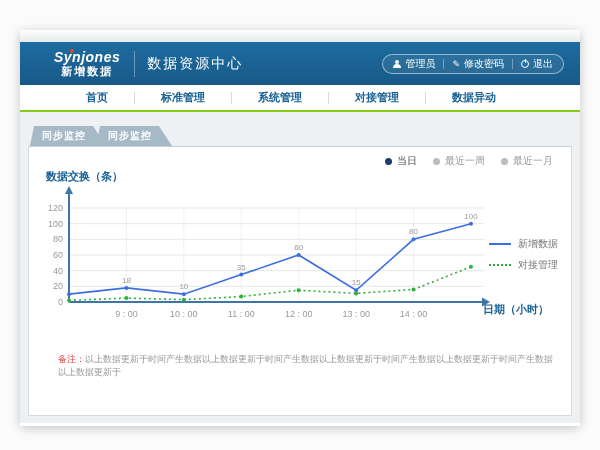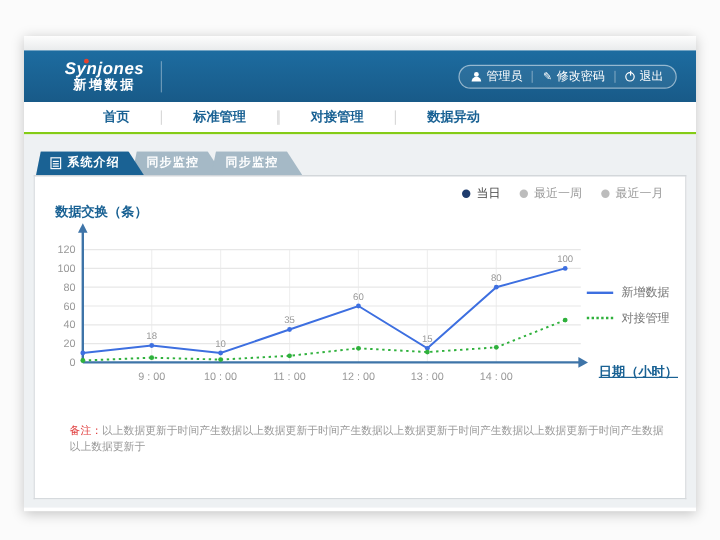--- a/index.html
+++ b/index.html
@@ -51,21 +51,21 @@
   .radio-opt { display:flex; align-items:center; gap:5px; font-size:10px; cursor:pointer; }
   .radio-dot { width:7px; height:7px; border-radius:50%; }
   .radio-opt.selected .radio-dot { background:#1e3c6d; }
   .radio-opt.selected { color:#444; }
   .radio-opt.unselected .radio-dot { background:#bcbcbc; }
   .radio-opt.unselected { color:#999; }
 
   .y-title { position:absolute; left:17px; top:22px; font-size:11px; font-weight:bold; color:#1a6294; }
   .chart { position:absolute; left:5px; top:38px; }
   .chart text { font-family:"Liberation Sans", sans-serif; }
-  .x-title { position:absolute; left:470px; top:155px; font-size:11px; font-weight:bold; color:#1a6294;text-decoration:underline; }
+  .x-title { position:absolute; left:454px; top:155px; font-size:11px; font-weight:bold; color:#1a6294; }
 
   .legend { position:absolute; left:460px; top:86px; }
   .legend-item { display:flex; align-items:center; gap:7px; height:21px; font-size:10px; color:#777; cursor:pointer; }
   .legend-line { width:22px; height:0; }
   .legend-line.solid { border-top:2px solid #3d6fe0; }
   .legend-line.dotted { border-top:2px dotted #2fb13c; }
 
   .note { position:absolute; left:29px; top:206px; right:16px; font-size:9px; color:#999; line-height:1.4; }
   .note-label { color:#e03c3c; }
 </style>
@@ -76,20 +76,21 @@
   <div class="window">
     <div class="win-topstrip"></div>
 
     <div class="header">
       <div class="logo">
         <div class="logo-en">Synjones</div>
         <span class="logo-accent"></span>
         <div class="logo-cn">新增数据</div>
       </div>
       <div class="h-divider"></div>
+      <div class="app-title">数据资源中心</div>
       <div class="user-pill">
         <span class="user-item">
           <span class="icon-user"></span>
           <span>管理员</span>
         </span>
         <span class="pill-div"></span>
         <span class="user-item">
           <span class="icon-edit">✎</span>
           <span>修改密码</span>
         </span>
@@ -99,32 +100,29 @@
           <span>退出</span>
         </span>
       </div>
     </div>
 
     <div class="nav">
       <span class="nav-item">首页</span>
       <span class="nav-div"></span>
       <span class="nav-item">标准管理</span>
       <span class="nav-div"></span>
+      <span class="nav-item">系统管理</span>
       <span class="nav-div"></span>
       <span class="nav-item">对接管理</span>
       <span class="nav-div"></span>
       <span class="nav-item">数据异动</span>
     </div>
 
     <div class="content">
       <div class="tabs">
-        <span class="tab active">
-          <span class="icon-doc"></span>
-          <span>系统介绍</span>
-        </span>
         <span class="tab inactive">
           <span>同步监控</span>
         </span>
         <span class="tab inactive">
           <span>同步监控</span>
         </span>
       </div>
 
       <div class="panel">
         <div class="radio-row">

